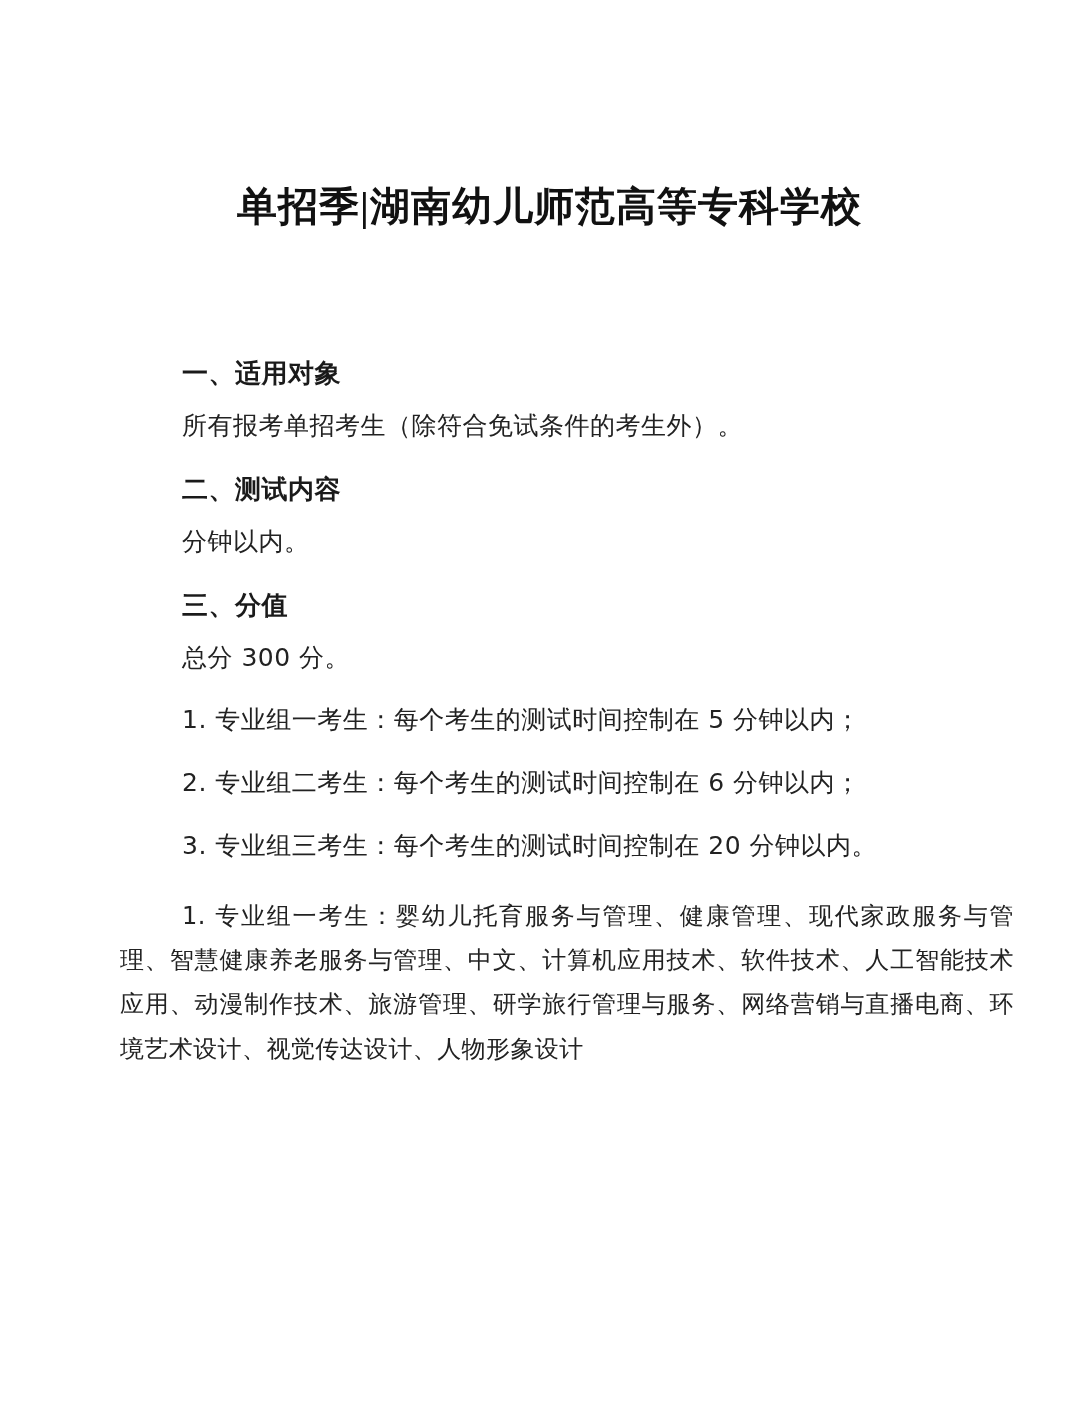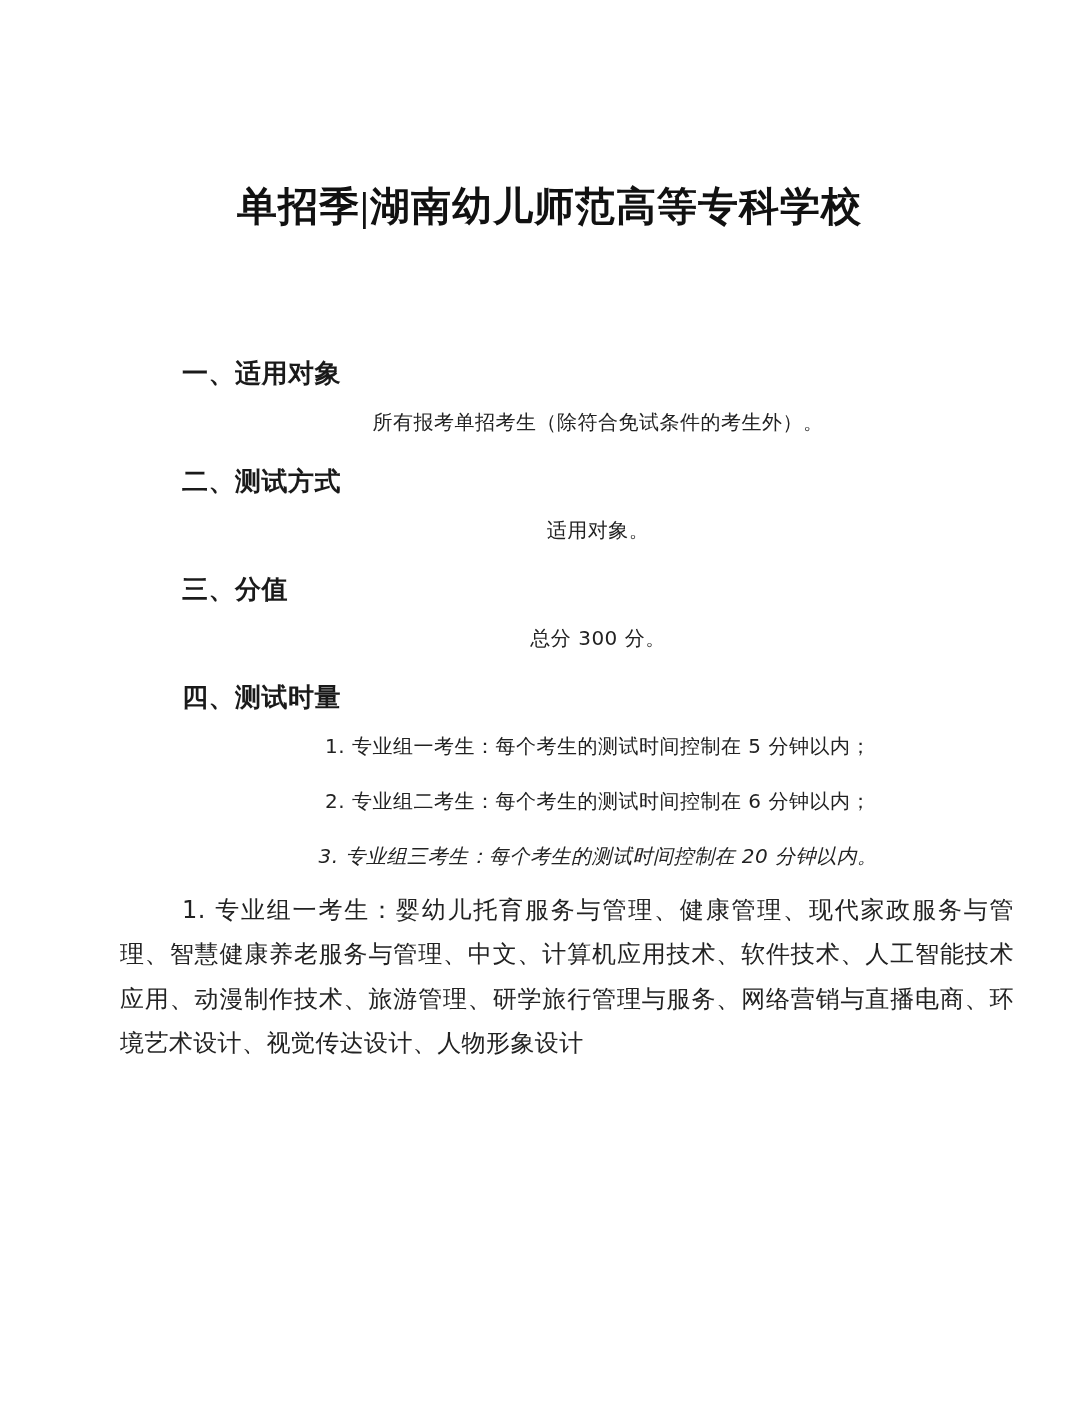--- a/index.html
+++ b/index.html
@@ -46,30 +46,28 @@
     font-family: "DejaVu Sans", "Liberation Sans", sans-serif;
     font-weight: bold;
     font-size: 26px;
     line-height: 1.5;
     color: #1a1a1a;
     margin: 0 0 14px 62px;
     letter-spacing: 0.5px;
   }
   .para {
     font-family: "DejaVu Sans", "Liberation Sans", sans-serif;
-    font-size: 20px;
+    font-size: 25px;
     line-height: 1.55;
     color: #222;
     margin: 0 0 24px 62px;
     letter-spacing: 0.5px;
-    text-align: center;
   }
   .para.last {
-    margin-bottom: 16px;
-    font-style: italic;
+    margin-bottom: 28px;
   }
   .content-para {
     font-family: "DejaVu Sans", "Liberation Sans", sans-serif;
     font-size: 24px;
     line-height: 1.85;
     color: #222;
     margin: 8px 0 0 0;
     text-align: justify;
     text-justify: inter-ideograph;
     letter-spacing: 0.4px;
@@ -86,27 +84,26 @@
 
   <div class="title-block">
     <span class="title-line">单招季|湖南幼儿师范高等专科学校</span>
   </div>
 
   <div class="body-block">
 
     <h2 class="heading">一、适用对象</h2>
     <p class="para">所有报考单招考生（除符合免试条件的考生外）。</p>
 
-    <h2 class="heading">二、测试方式</h2>
-    <p class="para">适用对象。</p>
+    <h2 class="heading">二、测试内容</h2>
+    <p class="para">分钟以内。</p>
 
     <h2 class="heading">三、分值</h2>
     <p class="para">总分 300 分。</p>
 
-    <h2 class="heading">四、测试时量</h2>
     <p class="para">1. 专业组一考生：每个考生的测试时间控制在 5 分钟以内；</p>
     <p class="para">2. 专业组二考生：每个考生的测试时间控制在 6 分钟以内；</p>
     <p class="para last">3. 专业组三考生：每个考生的测试时间控制在 20 分钟以内。</p>
 
     <p class="content-para"><b>1. 专业组一考生：</b><span>婴幼儿托育服务与管理、健康管理、现代家政服务与管理、智慧健康养老服务与管理、中文、计算机应用技术、软件技术、人工智能技术应用、动漫制作技术、旅游管理、研学旅行管理与服务、网络营销与直播电商、环境艺术设计、视觉传达设计、人物形象设计</span></p>
 
   </div>
 </div>
 
 </body></html>

